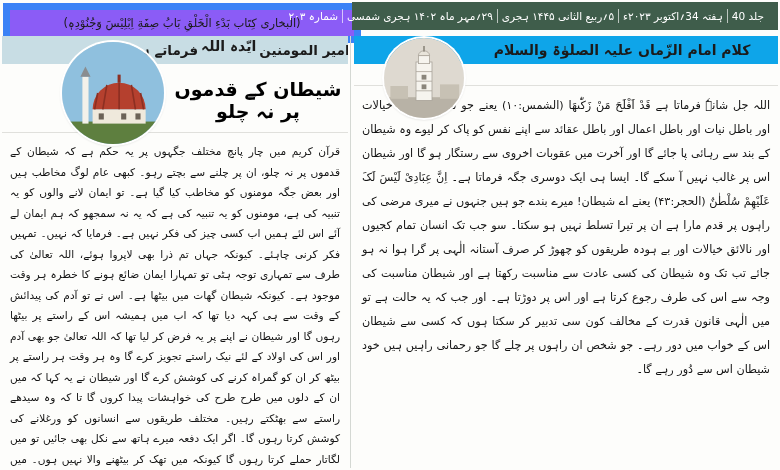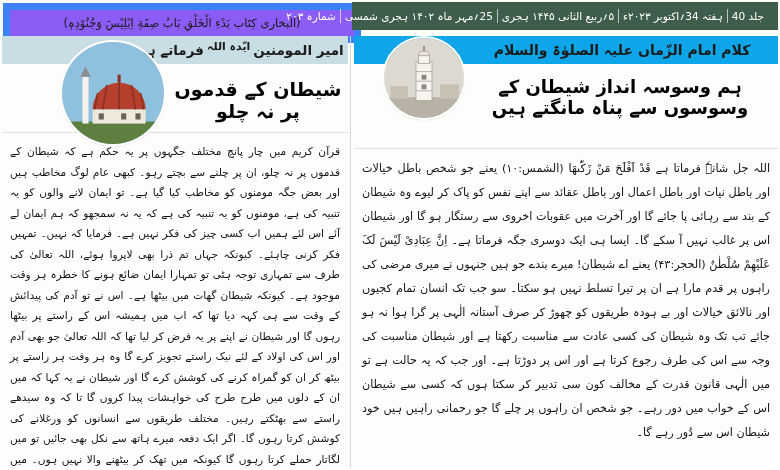--- a/index.html
+++ b/index.html
@@ -26,21 +26,21 @@
   .vdivider{position:absolute;left:350px;top:36px;width:1px;height:432px;background:#d4d8d3;}
   .col{position:absolute;top:36px;height:432px;box-sizing:border-box;overflow:hidden;}
   .col-left{left:2px;width:346px;}
   .col-right{left:354px;width:424px;}
   .kicker{
     height:28px;display:flex;align-items:center;justify-content:center;
     font-weight:bold;white-space:nowrap;box-sizing:border-box;
   }
   .kicker-blue{background:#c8dde4;font-size:13.5px;padding-left:168px;gap:3px;}
   .kicker-pink{background:#0ea5e9;font-size:14px;padding-left:112px;}
-  .honorific{font-size:11px;position:relative;top:-4px;}
+  .honorific{font-size:14px;position:relative;top:-4px;}
   .photo{
     position:absolute;border-radius:50%;overflow:hidden;
     box-shadow:0 0 0 2px #ffffff,0 1px 3px rgba(0,0,0,.35);
   }
   .photo-dome{left:60px;top:6px;width:102px;height:102px;}
   .photo-minaret{left:30px;top:2px;width:80px;height:80px;}
   .photo svg{display:block;width:100%;height:100%;}
   .headline{margin:0;text-align:center;font-weight:bold;color:#000;}
   .headline-left{padding:14px 6px 10px 172px;font-size:19px;}
   .headline-right{padding:12px 6px 9px 114px;font-size:18px;}
@@ -64,21 +64,21 @@
     <span>(البخاری کِتَاب بَدْءِ الْخَلْقِ بَابُ صِفَةِ اِبْلِیْسَ وَجُنُوْدِہٖ)</span>
   </div>
 
   <div class="date-bar">
     <span class="date-item">جلد 40</span>
     <span class="vsep"></span>
     <span class="date-item">ہفتہ 34؍اکتوبر ۲۰۲۳ء</span>
     <span class="vsep"></span>
     <span class="date-item">۵؍ربیع الثانی ۱۴۴۵ ہجری</span>
     <span class="vsep"></span>
-    <span class="date-item">25؍مہر ماہ ۱۴۰۲ ہجری شمسی</span>
+    <span class="date-item">۲۹؍مہر ماہ ۱۴۰۲ ہجری شمسی</span>
     <span class="vsep"></span>
     <span class="date-item">شمارہ ۲۰۳</span>
   </div>
 
   <div class="vdivider"></div>
 
   <section class="col col-left">
     <div class="kicker kicker-blue">
       <span>حضرت امیر المومنین</span>
       <span class="honorific">ایّدہ اللہ</span>
@@ -115,17 +115,16 @@
         <rect x="70" y="58" width="24" height="18" fill="#c7c1b4"></rect>
         <rect x="40" y="30" width="20" height="48" fill="#f6f4ee" stroke="#a9a399" stroke-width="1"></rect>
         <rect x="43" y="22" width="14" height="10" fill="#f6f4ee" stroke="#a9a399" stroke-width="1"></rect>
         <path d="M43 22 A7 6 0 0 1 57 22 Z" fill="#e8e4da" stroke="#a9a399" stroke-width="1"></path>
         <rect x="49" y="10" width="2" height="7" fill="#8a857b"></rect>
         <path d="M40 42 L60 42 M40 54 L60 54 M40 66 L60 66" stroke="#a9a399" stroke-width="1" fill="none"></path>
         <rect x="47" y="46" width="6" height="6" fill="#8a857b"></rect>
         <rect x="47" y="58" width="6" height="6" fill="#8a857b"></rect>
       </svg>
     </div>
-    <h1 class="headline headline-right">ہم وسوسہ انداز شیطان کے وسوسوں سے پناہ مانگتے ہیں</h1>
     <div class="body-text body-right">اللہ جل شانہٗ فرماتا ہے قَدْ اَفْلَحَ مَنْ زَکّٰىھَا (الشمس:۱۰) یعنے جو شخص باطل خیالات اور باطل نیات اور باطل اعمال اور باطل عقائد سے اپنے نفس کو پاک کر لیوے وہ شیطان کے بند سے رہائی پا جائے گا اور آخرت میں عقوبات اخروی سے رستگار ہو گا اور شیطان اس پر غالب نہیں آ سکے گا۔ ایسا ہی ایک دوسری جگہ فرماتا ہے۔ اِنَّ عِبَادِیْ لَیْسَ لَکَ عَلَیْھِمْ سُلْطٰنٌ (الحجر:۴۳) یعنے اے شیطان! میرے بندے جو ہیں جنہوں نے میری مرضی کی راہوں پر قدم مارا ہے ان پر تیرا تسلط نہیں ہو سکتا۔ سو جب تک انسان تمام کجیوں اور نالائق خیالات اور بے ہودہ طریقوں کو چھوڑ کر صرف آستانہ الٰہی پر گرا ہوا نہ ہو جائے تب تک وہ شیطان کی کسی عادت سے مناسبت رکھتا ہے اور شیطان مناسبت کی وجہ سے اس کی طرف رجوع کرتا ہے اور اس پر دوڑتا ہے۔ اور جب کہ یہ حالت ہے تو میں الٰہی قانون قدرت کے مخالف کون سی تدبیر کر سکتا ہوں کہ کسی سے شیطان اس کے خواب میں دور رہے۔ جو شخص ان راہوں پر چلے گا جو رحمانی راہیں ہیں خود شیطان اس سے دُور رہے گا۔</div>
   </section>
 
 </div>
 
 </body></html>

